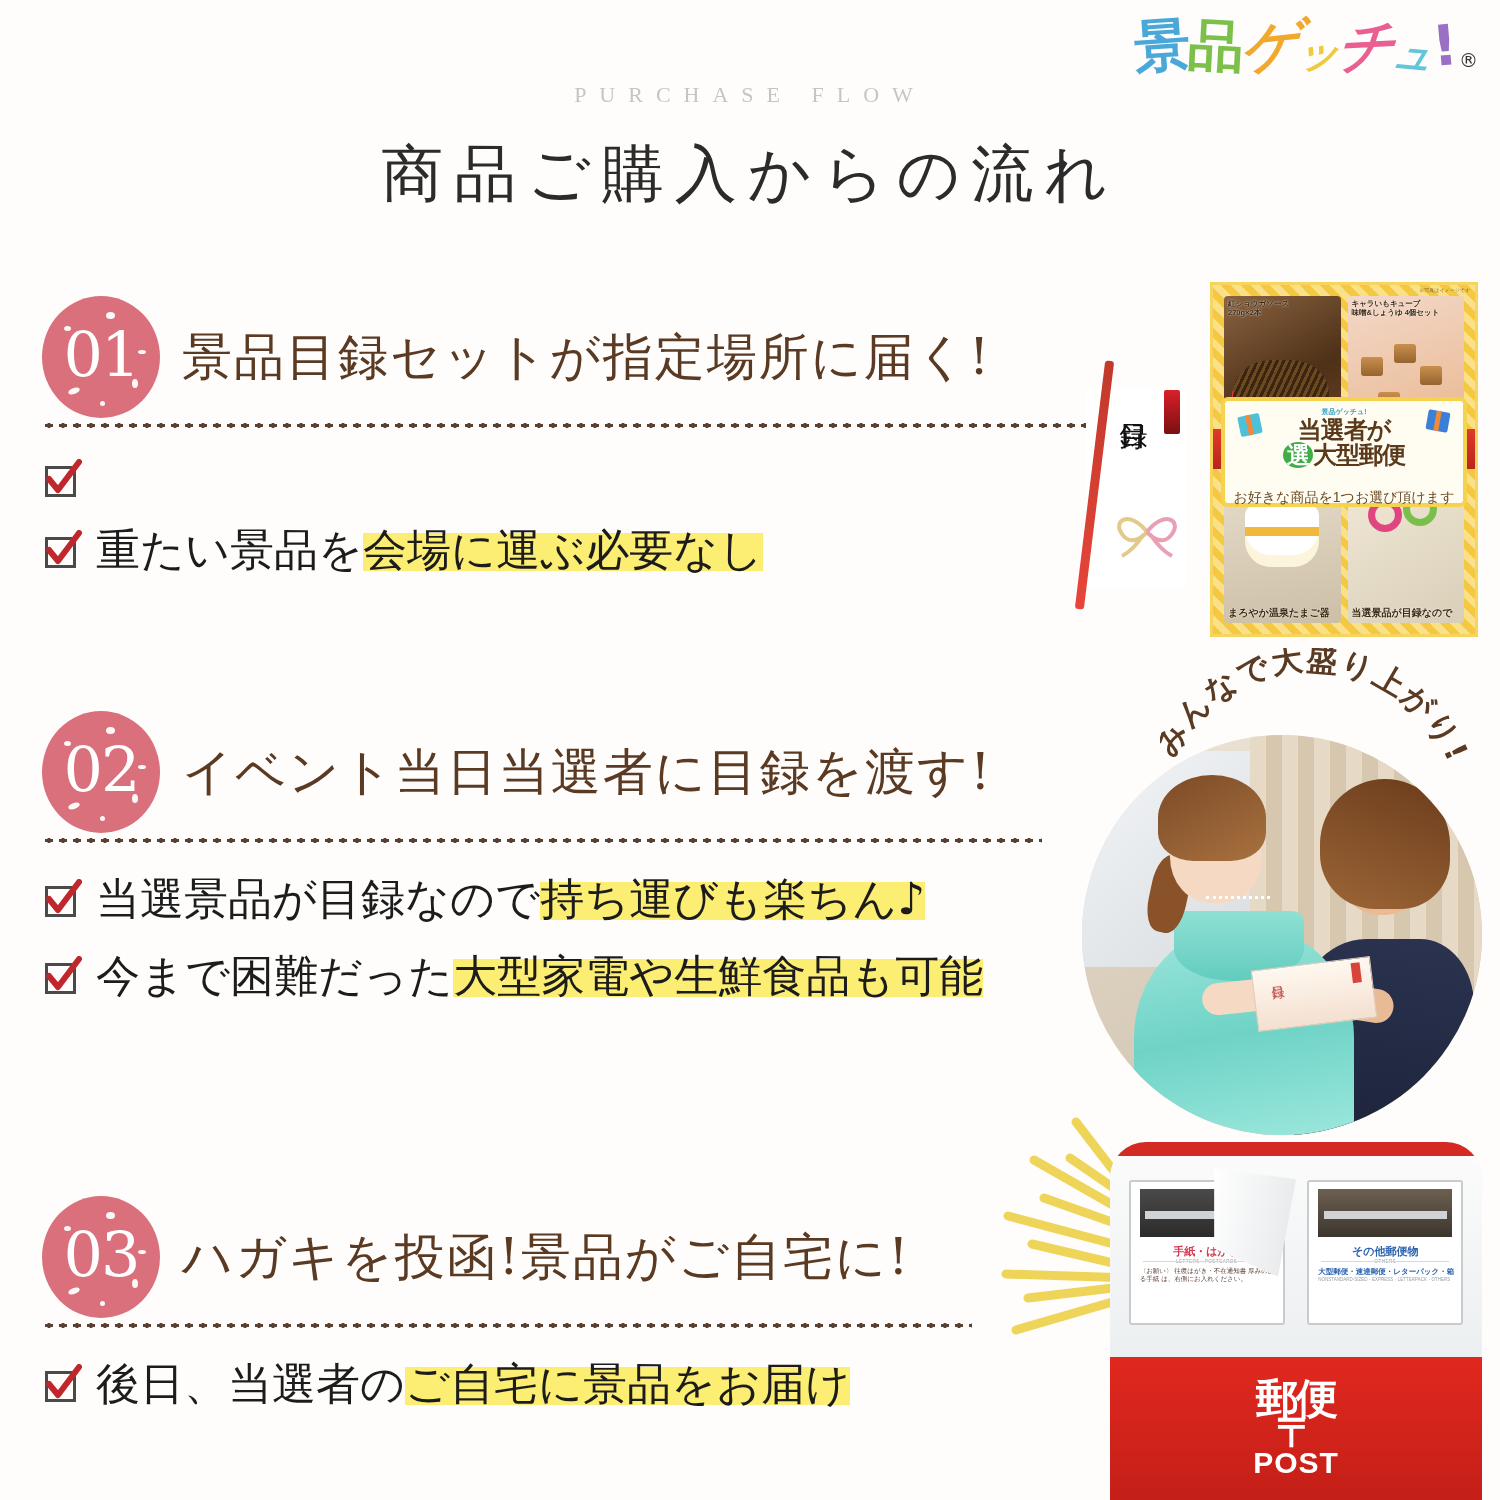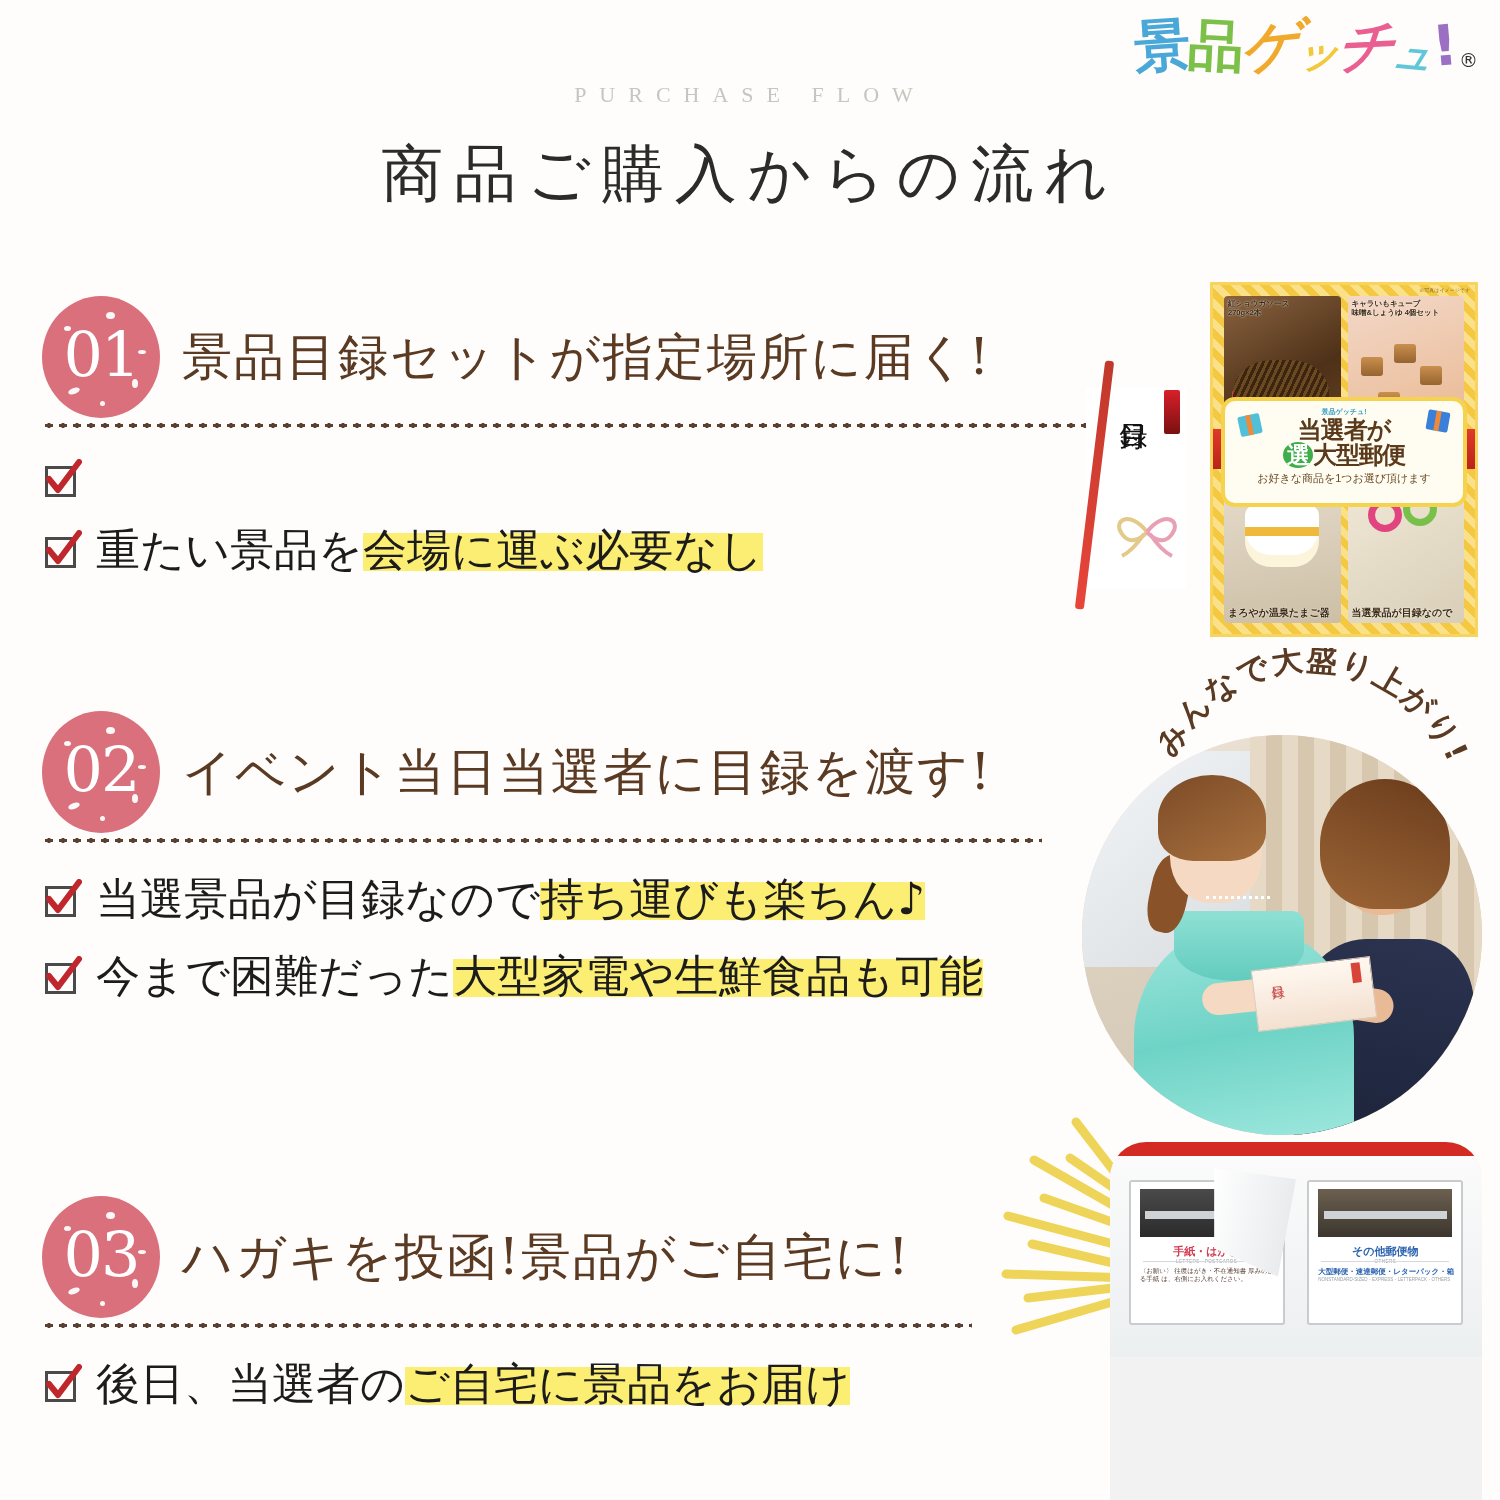--- a/index.html
+++ b/index.html
@@ -178,27 +178,27 @@
   .cube { position:absolute; width:22px; height:19px; background:linear-gradient(#c98f4e,#96642f); border-radius:3px; }
   .pack { position:absolute; bottom:6px; width:28px; height:44px; border-radius:3px; }
   .img-egg { background:linear-gradient(170deg,#e8dfcf,#cdbfa6); height:100%; position:relative; }
   .pot { position:absolute; left:50%; top:26%; transform:translateX(-50%); width:74px; height:62px; background:#fff; border-radius:10px 10px 26px 26px; box-shadow:inset 0 -12px 0 #f2c94c33; }
   .pot-band { position:absolute; left:0; right:0; top:22px; height:9px; background:#f0b93c; }
   .img-scissors { background:linear-gradient(150deg,#f2ead9,#d9cfb8); height:100%; position:relative; }
   .sc-handle { position:absolute; width:34px; height:34px; border:7px solid #e0457f; border-radius:50%; }
   .sc-handle.g { border-color:#79c04a; }
   .cat-center {
     position:absolute; left:8px; right:8px; top:112px; height:110px;
-    background:#fffdf2; border:4px solid #f6d34f; border-radius:14px;
+    background:#fffdf2; border:4px solid #f6d34f; border-radius:7px;
     z-index:5; text-align:center; padding-top:6px;
   }
   .cc-logo { font-size:7px; font-weight:bold; color:#3aa0c8; }
   .cc-main { font-size:24px; font-weight:bold; color:#5a3a1a; line-height:1.05; letter-spacing:-1px; }
   .cc-erabu { display:inline-block; color:#fff; background:#3fae4a; border-radius:50%; padding:1px 4px; font-size:23px; }
-  .cc-sub { font-size:11px; color:#6a4a22; margin-top:3px; }
+  .cc-sub { font-size:14px; color:#6a4a22; margin-top:21px; }
   .cc-gift { position:absolute; width:22px; height:20px; background:#4fc0d8; border-radius:2px; }
   .cc-gift:after{ content:""; position:absolute; left:8px; top:0; width:5px; height:100%; background:#ef8a3c;}
   .red-band { position:absolute; left:-3px; right:-3px; top:144px; height:40px; background:linear-gradient(#e03a2a,#b9241a); z-index:2; }
 
   
   .photo2 {
     position:absolute; top:735px; right:18px;
     width:400px; height:400px; border-radius:50%;
     overflow:hidden;
     background:linear-gradient(160deg,#efe6da 0%,#dcd0bf 40%,#cfc2ae 100%);
@@ -509,13 +509,20 @@
         <small>OTHERS</small>
       </div>
       <div class="slot-rule"></div>
       <div class="slot-body b">
         <span>大型郵便・速達郵便・レターパック・箱</span>
         <span class="en">NONSTANDARD-SIZED・EXPRESS・LETTERPACK・OTHERS</span>
       </div>
     </div>
     <div class="pb-flap"></div>
   </div>
+  <div class="pb-red">
+    <div class="pb-logo">
+      <div class="pb-jp">郵便</div>
+      <div class="pb-mark">〒</div>
+      <div class="pb-en">POST</div>
+    </div>
+  </div>
 </div>
 
 </body></html>

